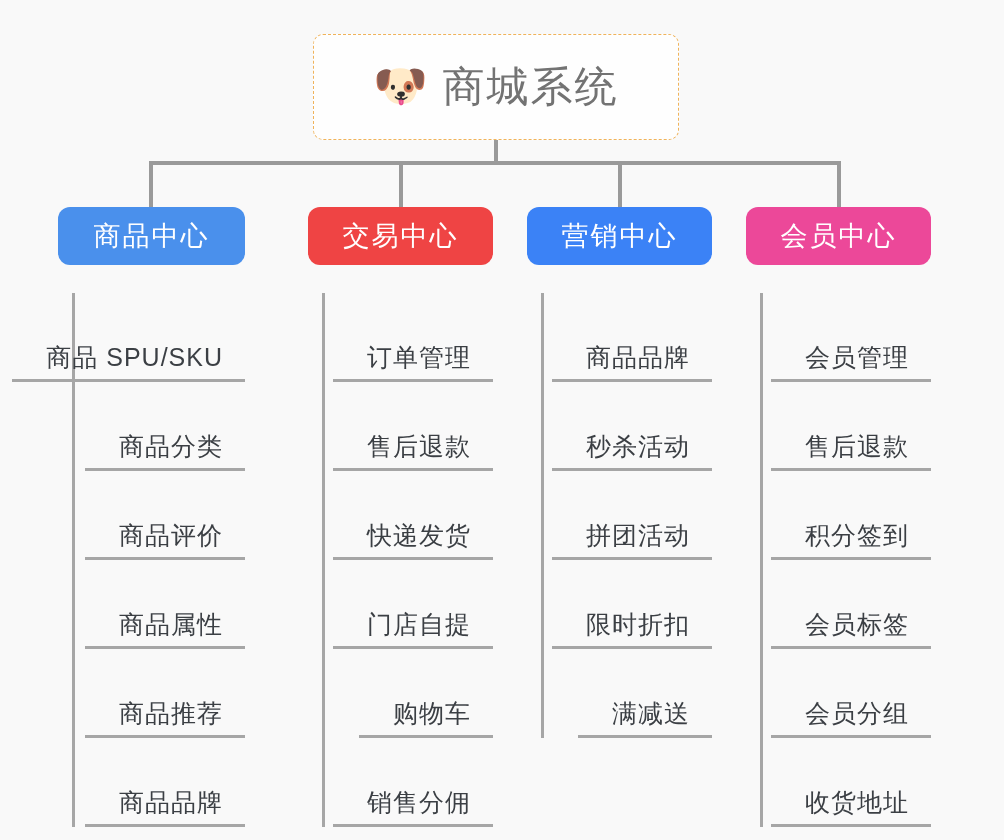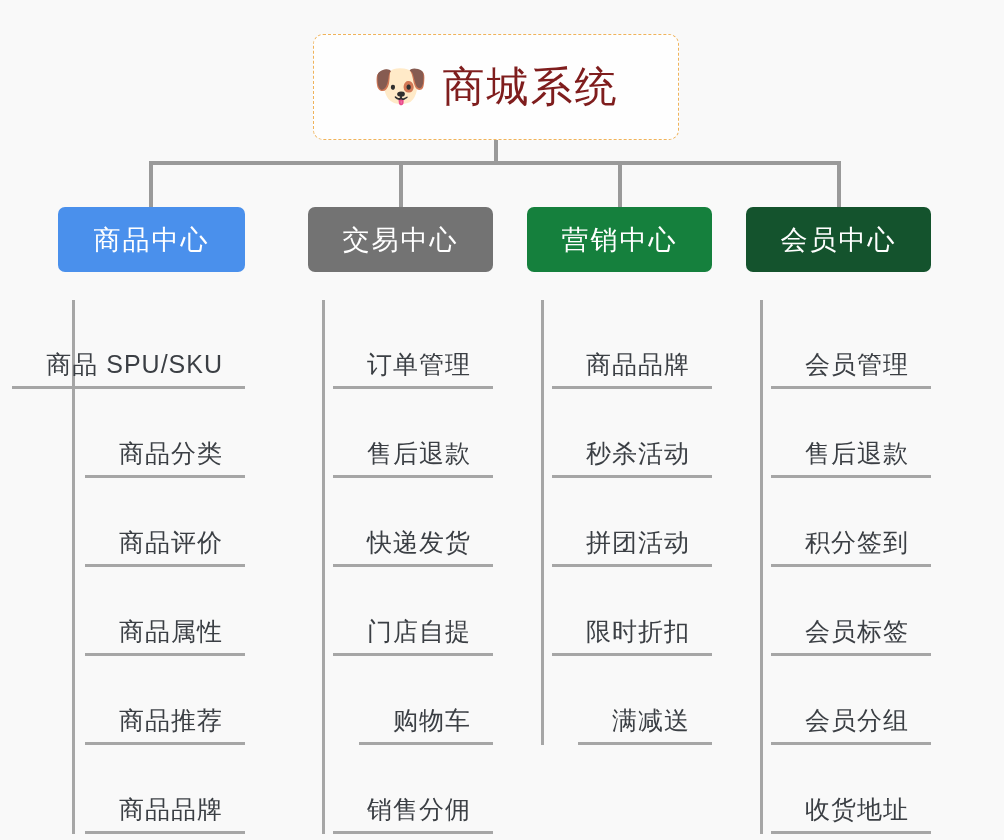--- a/index.html
+++ b/index.html
@@ -37,42 +37,42 @@
   }
   .root-emoji {
     font-size: 44px;
     line-height: 1;
     color: #f2c14a;
     display: block;
     margin-top: -2px;
   }
   .root-title {
     font-size: 42px;
-    color: #7f1d1d;
+    color: #737373;
     letter-spacing: 2px;
     white-space: nowrap;
   }
 
   
   .conn {
     position: absolute;
     background: #9a9a9a;
   }
   .conn-v { width: 4px; }
   .conn-h { height: 4px; }
 
   
   .column {
     position: absolute;
     top: 207px;
   }
   .col-header {
     box-sizing: border-box;
-    height: 65px;
-    border-radius: 7px;
+    height: 58px;
+    border-radius: 12px;
     display: flex;
     align-items: center;
     justify-content: center;
     color: #ffffff;
     font-size: 27px;
     letter-spacing: 2px;
     white-space: nowrap;
   }
   .col-body {
     position: relative;
@@ -148,21 +148,21 @@
           </div>
           <div class="leaf">
             <div class="leaf-inner"><span class="leaf-label">商品推荐</span></div>
           </div>
           <div class="leaf">
             <div class="leaf-inner"><span class="leaf-label">商品品牌</span></div>
           </div>
         </div>
       </div>
       <div class="column" style="left: 308px; width: 185px;">
-        <div class="col-header" style="background: #737373;">
+        <div class="col-header" style="background: #ef4444;">
           <span>交易中心</span>
         </div>
         <div class="col-body">
           <div class="spine"></div>
           <div class="leaf">
             <div class="leaf-inner"><span class="leaf-label">订单管理</span></div>
           </div>
           <div class="leaf">
             <div class="leaf-inner"><span class="leaf-label">售后退款</span></div>
           </div>
@@ -174,21 +174,21 @@
           </div>
           <div class="leaf">
             <div class="leaf-inner"><span class="leaf-label">购物车</span></div>
           </div>
           <div class="leaf">
             <div class="leaf-inner"><span class="leaf-label">销售分佣</span></div>
           </div>
         </div>
       </div>
       <div class="column" style="left: 527px; width: 185px;">
-        <div class="col-header" style="background: #15803d;">
+        <div class="col-header" style="background: #3b82f6;">
           <span>营销中心</span>
         </div>
         <div class="col-body">
           <div class="spine"></div>
           <div class="leaf">
             <div class="leaf-inner"><span class="leaf-label">商品品牌</span></div>
           </div>
           <div class="leaf">
             <div class="leaf-inner"><span class="leaf-label">秒杀活动</span></div>
           </div>
@@ -197,21 +197,21 @@
           </div>
           <div class="leaf">
             <div class="leaf-inner"><span class="leaf-label">限时折扣</span></div>
           </div>
           <div class="leaf">
             <div class="leaf-inner"><span class="leaf-label">满减送</span></div>
           </div>
         </div>
       </div>
       <div class="column" style="left: 746px; width: 185px;">
-        <div class="col-header" style="background: #14532d;">
+        <div class="col-header" style="background: #ec4899;">
           <span>会员中心</span>
         </div>
         <div class="col-body">
           <div class="spine"></div>
           <div class="leaf">
             <div class="leaf-inner"><span class="leaf-label">会员管理</span></div>
           </div>
           <div class="leaf">
             <div class="leaf-inner"><span class="leaf-label">售后退款</span></div>
           </div>

